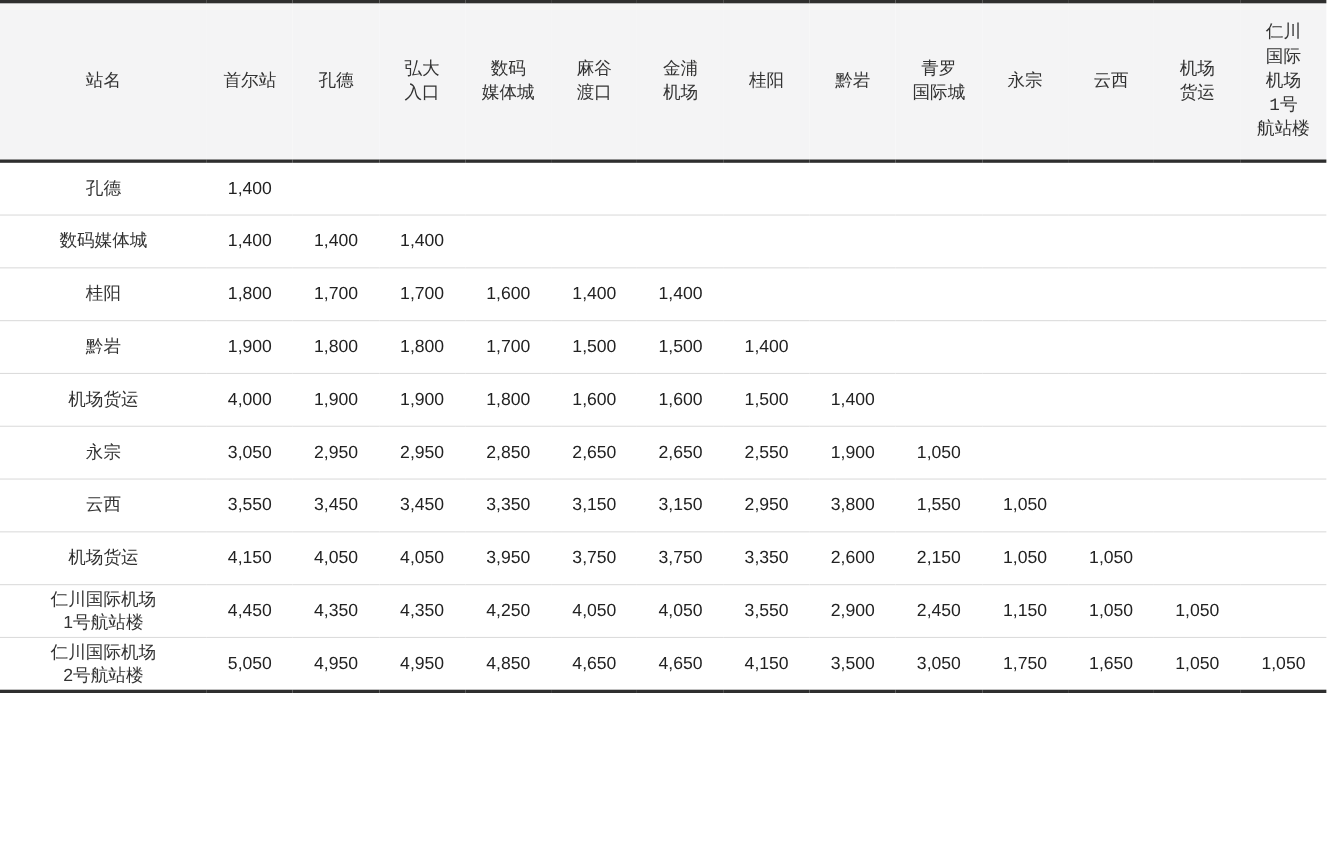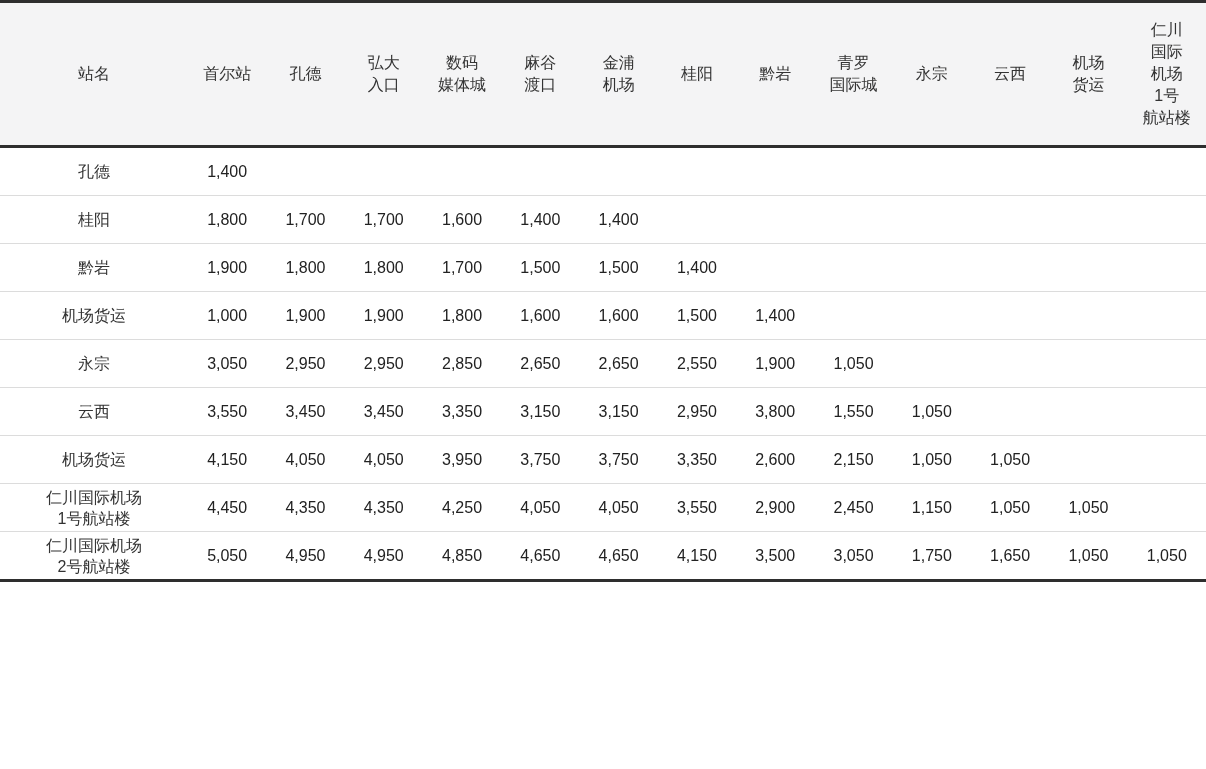--- a/index.html
+++ b/index.html
@@ -29,20 +29,21 @@
     border-bottom: 3px solid #2e2e2e;
     height: 142px;
     vertical-align: middle;
     font-weight: 400;
     font-size: 16px;
     color: #333333;
     white-space: pre-line;
     line-height: 22px;
     padding: 0 4px;
     text-align: center;
+    font-family: Liberation Mono, monospace;
   }
   tbody tr + tr { border-top: 1px solid #dcdcdc; }
   tbody th {
     font-weight: 400;
     font-size: 16px;
     color: #333333;
     text-align: center;
     white-space: pre-line;
     line-height: 21px;
     height: 43px;
@@ -105,20 +106,36 @@
           <td></td>
           <td></td>
           <td></td>
           <td></td>
           <td></td>
           <td></td>
           <td></td>
           <td></td>
         </tr>
         <tr>
+          <th>数码媒体城</th>
+          <td>1,400</td>
+          <td>1,400</td>
+          <td>1,400</td>
+          <td></td>
+          <td></td>
+          <td></td>
+          <td></td>
+          <td></td>
+          <td></td>
+          <td></td>
+          <td></td>
+          <td></td>
+          <td></td>
+        </tr>
+        <tr>
           <th>桂阳</th>
           <td>1,800</td>
           <td>1,700</td>
           <td>1,700</td>
           <td>1,600</td>
           <td>1,400</td>
           <td>1,400</td>
           <td></td>
           <td></td>
           <td></td>
@@ -138,21 +155,21 @@
           <td>1,400</td>
           <td></td>
           <td></td>
           <td></td>
           <td></td>
           <td></td>
           <td></td>
         </tr>
         <tr>
           <th>机场货运</th>
-          <td>1,000</td>
+          <td>4,000</td>
           <td>1,900</td>
           <td>1,900</td>
           <td>1,800</td>
           <td>1,600</td>
           <td>1,600</td>
           <td>1,500</td>
           <td>1,400</td>
           <td></td>
           <td></td>
           <td></td>

